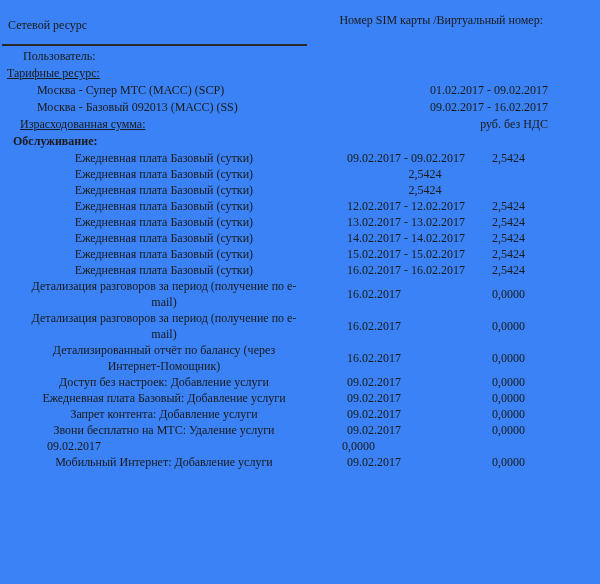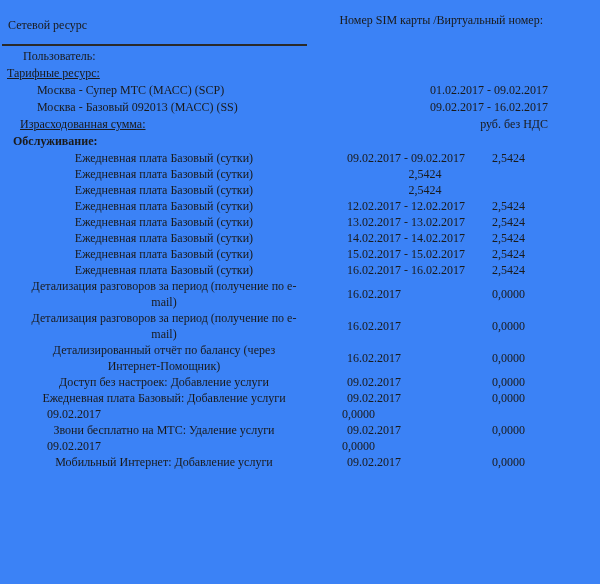--- a/index.html
+++ b/index.html
@@ -161,20 +161,21 @@
           <span class="c-amt">0,0000</span>
         </div>
 
         <div class="t-row">
           <span class="c-name">Ежедневная плата Базовый: Добавление услуги</span>
           <span class="c-mid">09.02.2017</span>
           <span class="c-amt">0,0000</span>
         </div>
 
         <div class="t-row">
+          <span class="c-name">Запрет контента: Добавление услуги</span>
           <span class="c-mid">09.02.2017</span>
           <span class="c-amt">0,0000</span>
         </div>
 
         <div class="t-row">
           <span class="c-name">Звони бесплатно на МТС: Удаление услуги</span>
           <span class="c-mid">09.02.2017</span>
           <span class="c-amt">0,0000</span>
         </div>
 

